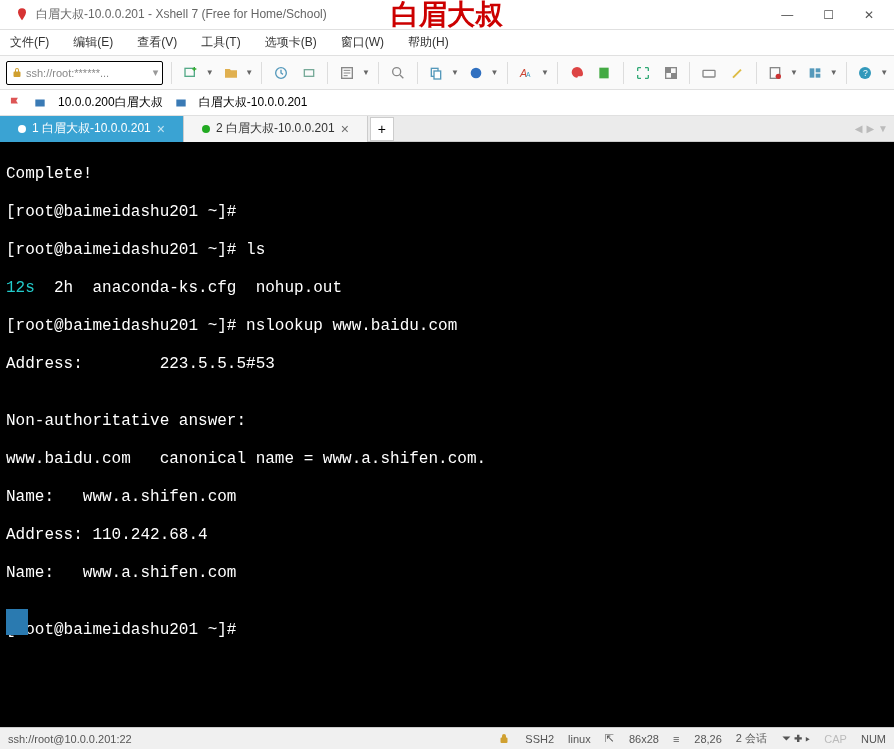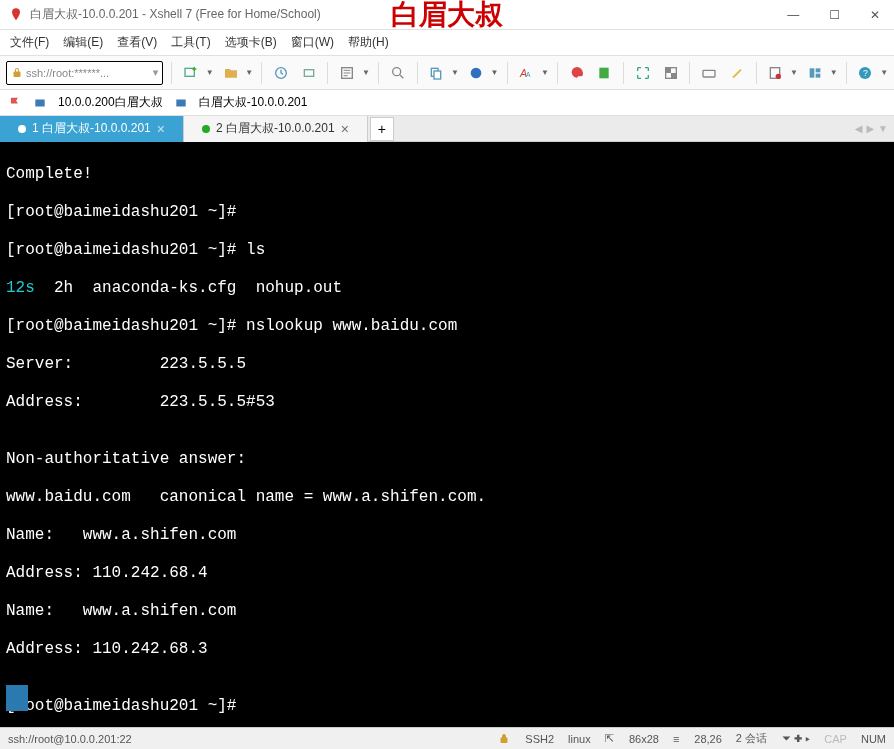--- a/index.html
+++ b/index.html
@@ -1,25 +1,25 @@
 <!DOCTYPE html>
 <html><head>
   <meta charset="utf-8">
   <style>
     * { margin: 0; padding: 0; box-sizing: border-box; }
     body { font-family: "Segoe UI", Tahoma, sans-serif; font-size: 12px; width: 894px; height: 749px; background: #fff; display: flex; flex-direction: column; overflow: hidden; }
     
-    .titlebar { height: 30px; display: flex; align-items: center; padding: 0 8px; background: #fff; border-bottom: 1px solid #e0e0e0; position: relative; }
+    .titlebar { height: 30px; display: flex; align-items: center; padding: 0 14px; background: #fff; border-bottom: 1px solid #e0e0e0; position: relative; }
     .titlebar-icon { width: 16px; height: 16px; margin-right: 6px; color: #d63333; }
     .titlebar-text { font-size: 12px; color: #666; }
     .watermark { position: absolute; left: 50%; transform: translateX(-50%); font-size: 28px; font-weight: bold; color: #c00; font-family: Liberation Mono, monospace; }
     .winctrl { margin-left: auto; display: flex; gap: 18px; color: #555; }
     .winctrl span { cursor: default; padding: 0 6px; }
     
-    .menubar { height: 26px; display: flex; align-items: center; padding: 0 10px; gap: 14px; background: #fff; border-bottom: 1px solid #e0e0e0; }
+    .menubar { height: 26px; display: flex; align-items: center; padding: 0 10px; gap: 24px; background: #fff; border-bottom: 1px solid #e0e0e0; }
     .menubar span { font-size: 12px; color: #333; }
     
     .toolbar { height: 34px; display: flex; align-items: center; padding: 0 6px; gap: 6px; background: #fafafa; border-bottom: 1px solid #e0e0e0; }
     .url-box { display: flex; align-items: center; width: 160px; height: 24px; border: 1px solid #000000; border-radius: 2px; background: #fff; padding: 0 4px; gap: 3px; font-size: 11px; color: #888; }
     .tb-sep { width: 1px; height: 22px; background: #ddd; margin: 0 2px; }
     .tb-btn { width: 22px; height: 22px; display: flex; align-items: center; justify-content: center; border-radius: 2px; }
     .tb-btn svg { width: 16px; height: 16px; }
     .dd { font-size: 8px; color: #666; margin-left: -2px; }
     
     .sessionbar { height: 26px; display: flex; align-items: center; padding: 0 8px; gap: 11px; background: #fff; border-bottom: 1px solid #e0e0e0; font-size: 12px; }
@@ -235,29 +235,27 @@
     <span>▼</span>
   </div>
 </div>
 
 <div class="terminal" style="position:relative;">
 <div class="term-line">Complete!</div>
 <div class="term-line">[root@baimeidashu201 ~]#</div>
 <div class="term-line">[root@baimeidashu201 ~]# ls</div>
 <div class="term-line"><span class="cyan">12s</span><span>  2h  anaconda-ks.cfg  nohup.out</span></div>
 <div class="term-line">[root@baimeidashu201 ~]# nslookup www.baidu.com</div>
-<div class="term-line">Server:         223.5.5.5</div>
 <div class="term-line">Address:        223.5.5.5#53</div>
 <div class="term-line"></div>
 <div class="term-line">Non-authoritative answer:</div>
 <div class="term-line">www.baidu.com   canonical name = www.a.shifen.com.</div>
 <div class="term-line">Name:   www.a.shifen.com</div>
 <div class="term-line">Address: 110.242.68.4</div>
 <div class="term-line">Name:   www.a.shifen.com</div>
-<div class="term-line">Address: 110.242.68.3</div>
 <div class="term-line"></div>
 <div style="position:relative;"><div class="sidemark" style="top:-12px;height:26px;"></div><div class="term-line">[root@baimeidashu201 ~]#</div></div>
 
 
 
 
 
 
 
 

